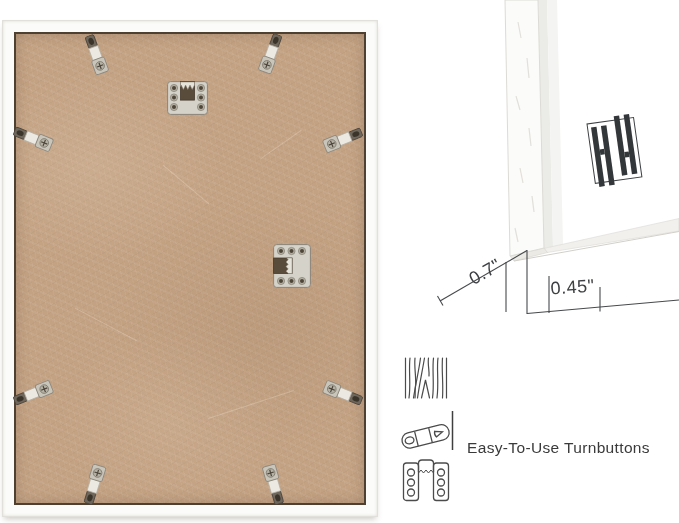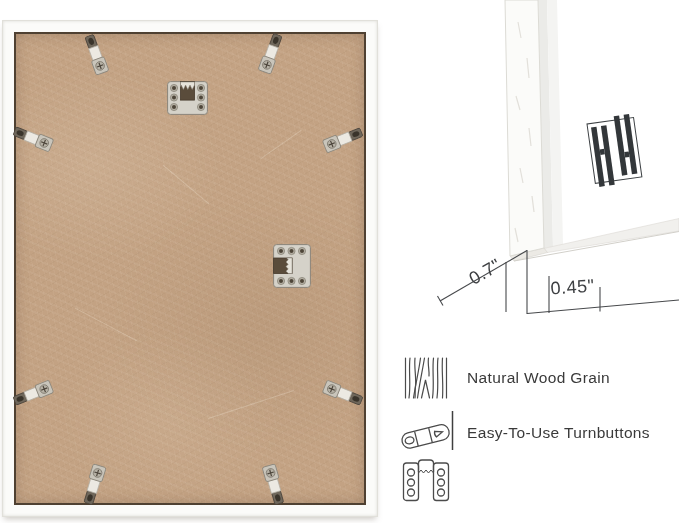--- a/index.html
+++ b/index.html
@@ -177,33 +177,32 @@
       <path d="M17.5,2 C16,14 13,26 10.5,42"></path>
       <path d="M21.5,2 C19.5,14 16.5,28 14.5,42"></path>
       <path d="M18.5,42 L22.5,24 L26.5,42"></path>
       <path d="M25.5,2 C24.5,8 26.5,14 26,20"></path>
       <path d="M30.5,2 C29,14 31.5,28 29.5,42"></path>
       <path d="M35,2 C33.5,12 36,26 34,42"></path>
       <path d="M39.5,2 C38.5,14 40.5,28 39.5,42"></path>
       <path d="M43.5,2 V42"></path>
     </g>
   </svg>
-  <div class="feature-label" style="left:467px;top:369px">Natural Wood Grain</div>
 
   <svg class="abs" style="left:400px;top:410px" width="58" height="44" viewBox="0 0 58 44">
     <line x1="52.5" y1="1" x2="52.5" y2="40" stroke="#3f3f3f" stroke-width="1.5"></line>
     <g transform="rotate(-14 26 26)" stroke="#4b4b4b" stroke-width="1.3" fill="none">
       <rect x="1.5" y="18.5" width="48" height="15.5" rx="7.5"></rect>
       <line x1="16" y1="19" x2="16" y2="34"></line>
       <line x1="30.5" y1="19" x2="30.5" y2="34"></line>
       <ellipse cx="9" cy="26.3" rx="4.4" ry="3.4"></ellipse>
       <path d="M35.5,23.5 L43,25.9 L36,29.5 C35,28 34.8,25 35.5,23.5 Z"></path>
     </g>
   </svg>
-  <div class="feature-label" style="left:467px;top:424px">Easy-To-Use Turnbuttons</div>
+  <div class="feature-label" style="left:467px;top:439px">Easy-To-Use Turnbuttons</div>
 
   <svg class="abs" style="left:401px;top:457px" width="50" height="46" viewBox="0 0 50 46">
     <g stroke="#4b4b4b" stroke-width="1.3" fill="none">
       <path d="M17.5,15 V6.5 Q17.5,3 21,3 L29,3 Q32.5,3 32.5,6.5 V15"></path>
       <path d="M17.5,16 l2.5,-3 2.5,3 2.5,-3 2.5,3 2.5,-3 2.5,3" stroke-width="1"></path>
       <rect x="2.5" y="6" width="15" height="37.5" rx="3"></rect>
       <rect x="32.5" y="6" width="15" height="37.5" rx="3"></rect>
       <circle cx="10" cy="15.5" r="3.5"></circle>
         <circle cx="10" cy="25.5" r="3.5"></circle>
         <circle cx="10" cy="35.5" r="3.5"></circle>

